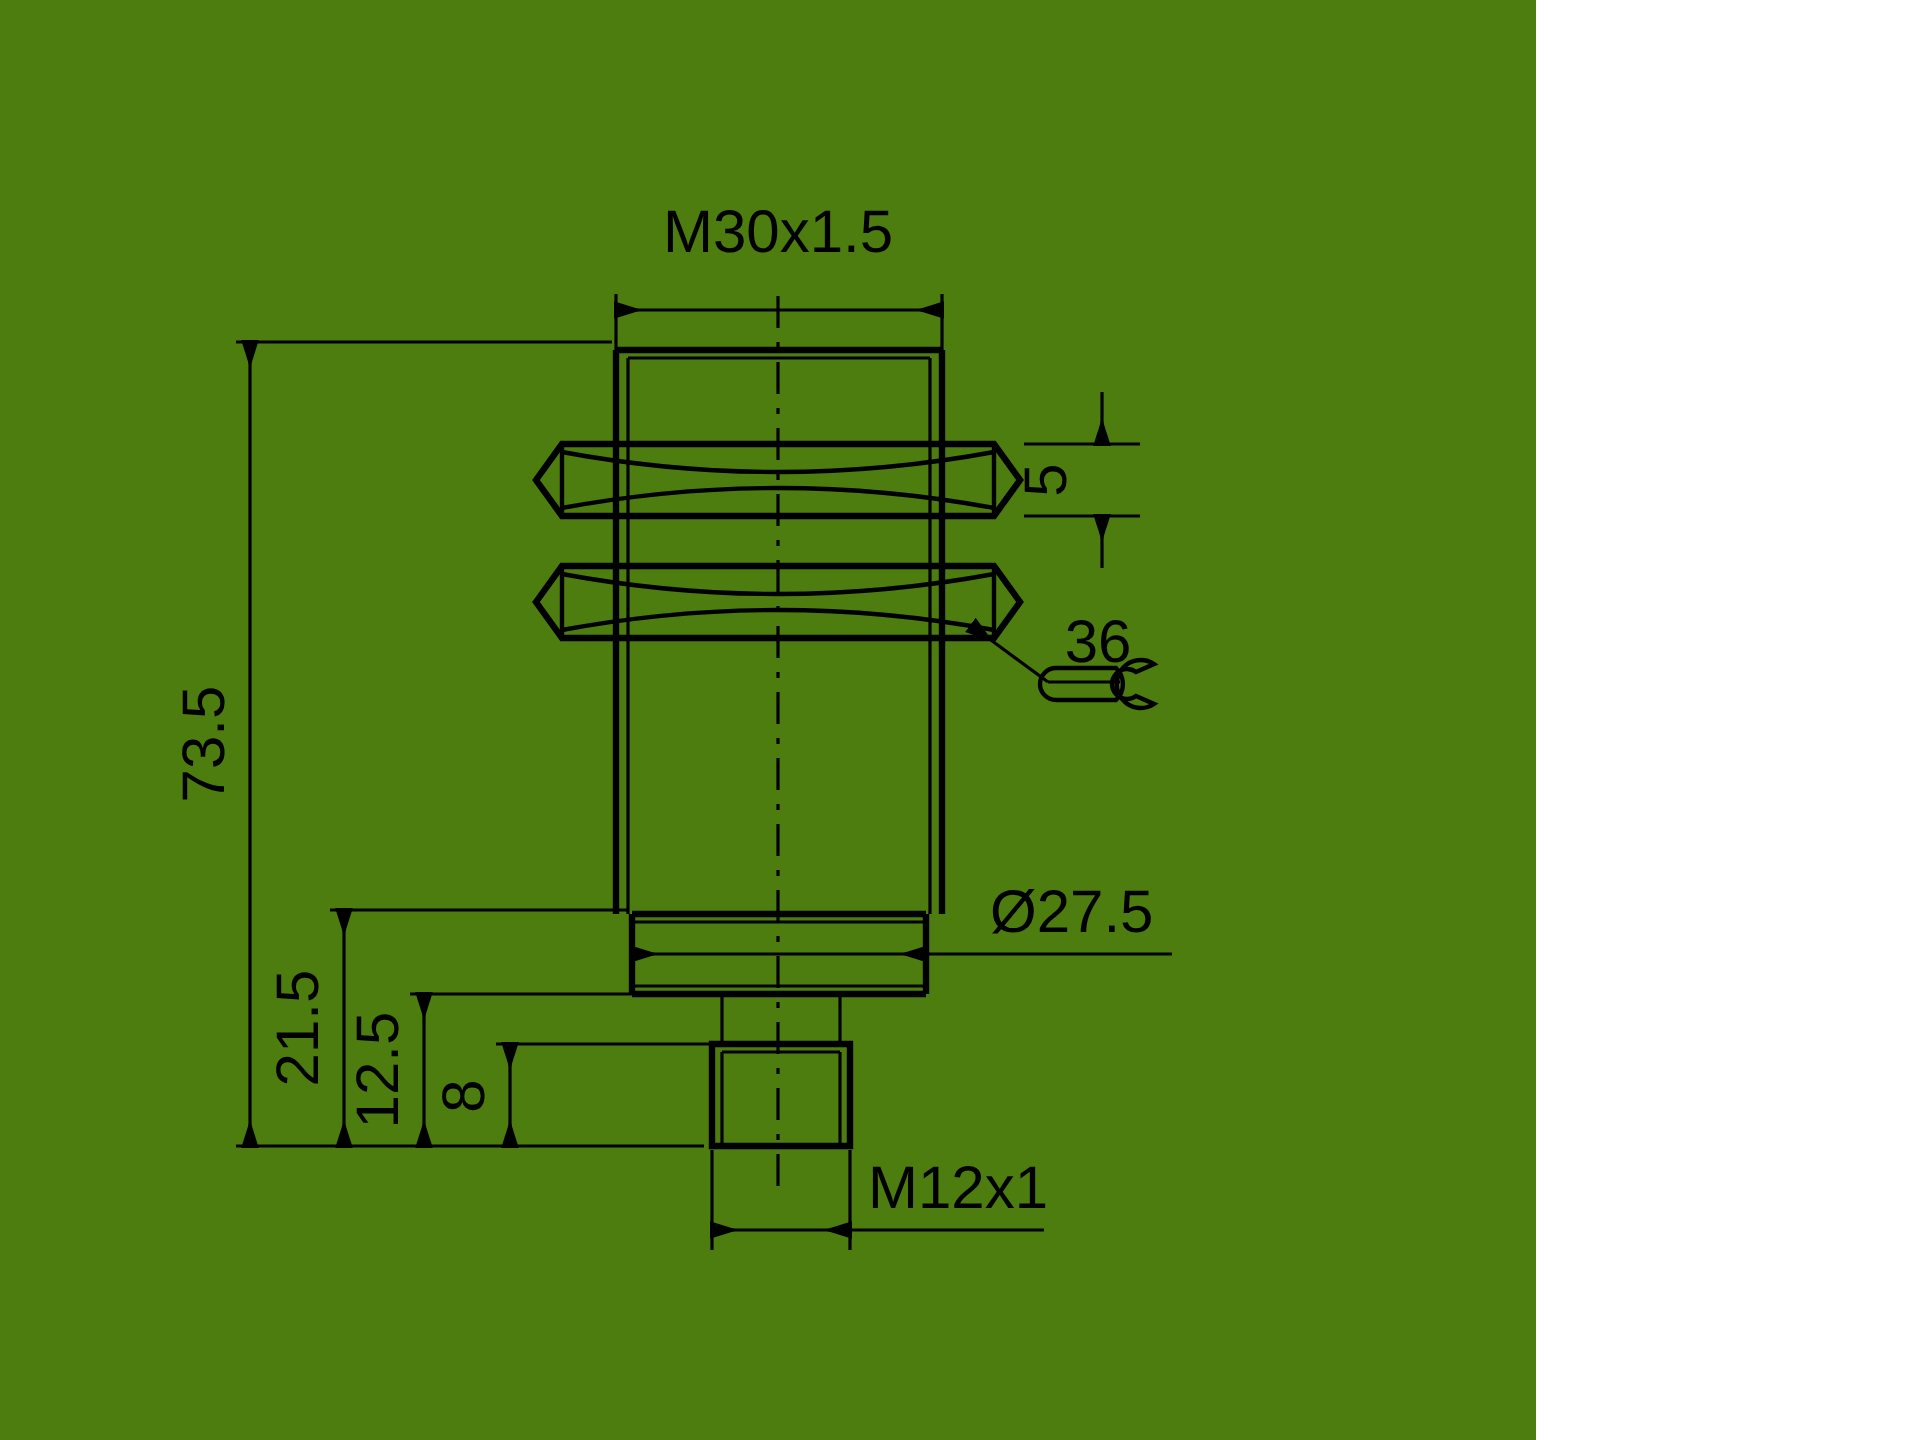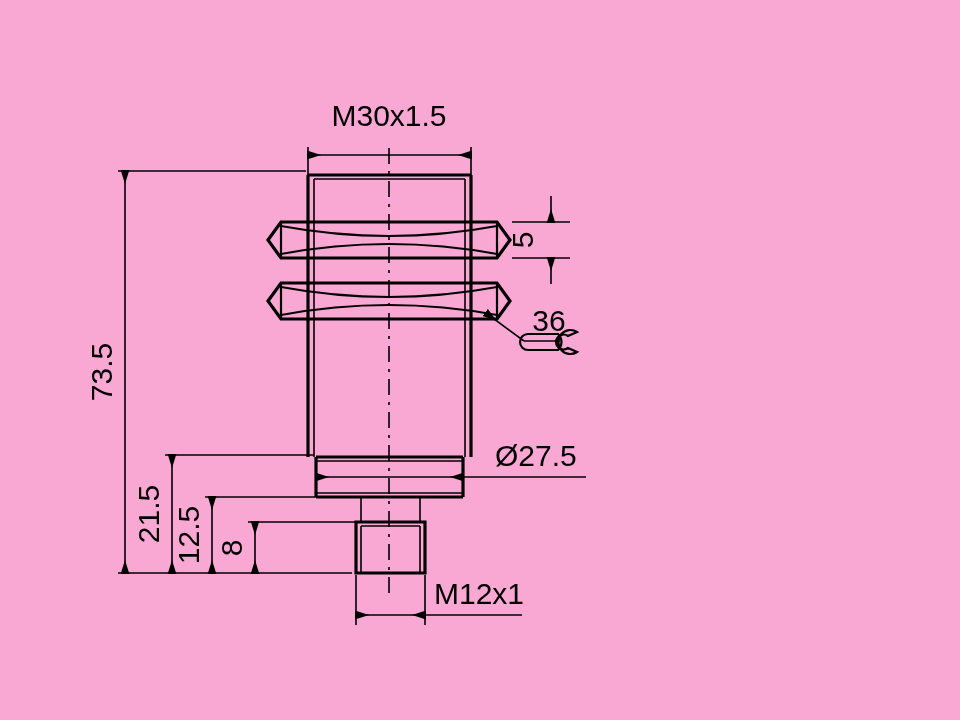--- a/index.html
+++ b/index.html
@@ -2,23 +2,23 @@
 <html><head>
 <meta charset="utf-8">
 <style>
   html, body {
     margin: 0;
     padding: 0;
     background: #ffffff;
   }
   #drawing-root {
     position: relative;
-    width: 960px;
+    width: 768px;
     height: 720px;
-    background: #f9a8d4;
+    background: #4d7c0f;
     font-family: "Liberation Sans", sans-serif;
     overflow: hidden;
   }
   svg#cad {
     display: block;
     width: 960px;
     height: 720px;
   }
   text {
     font-family: "Liberation Sans", sans-serif;

